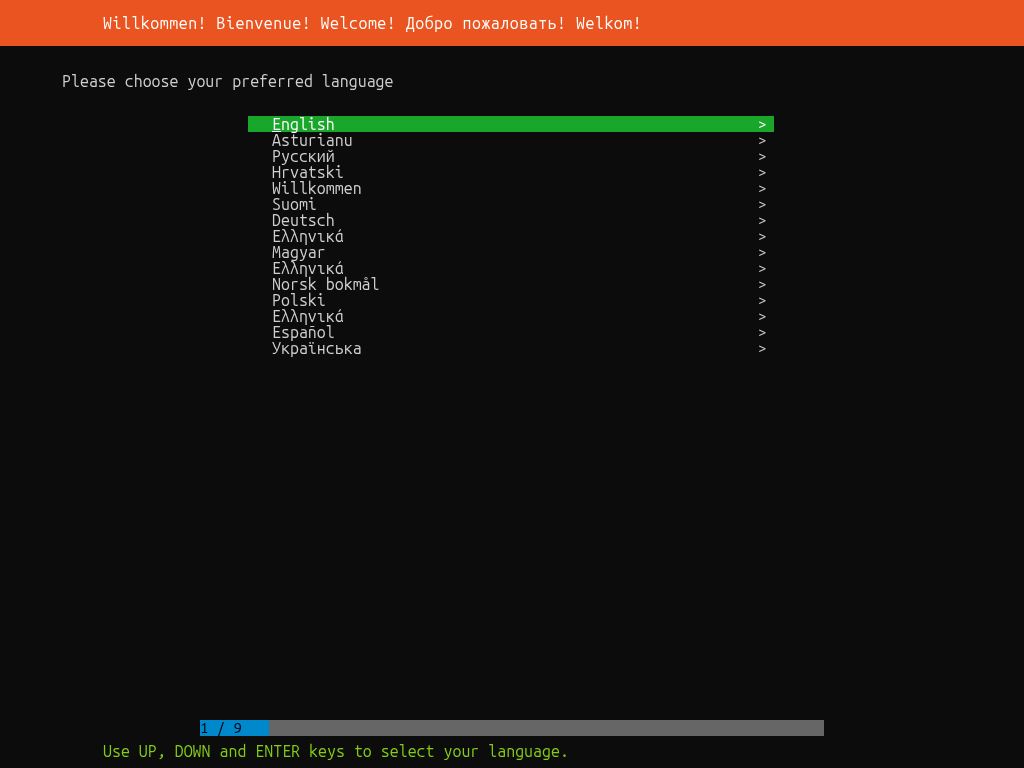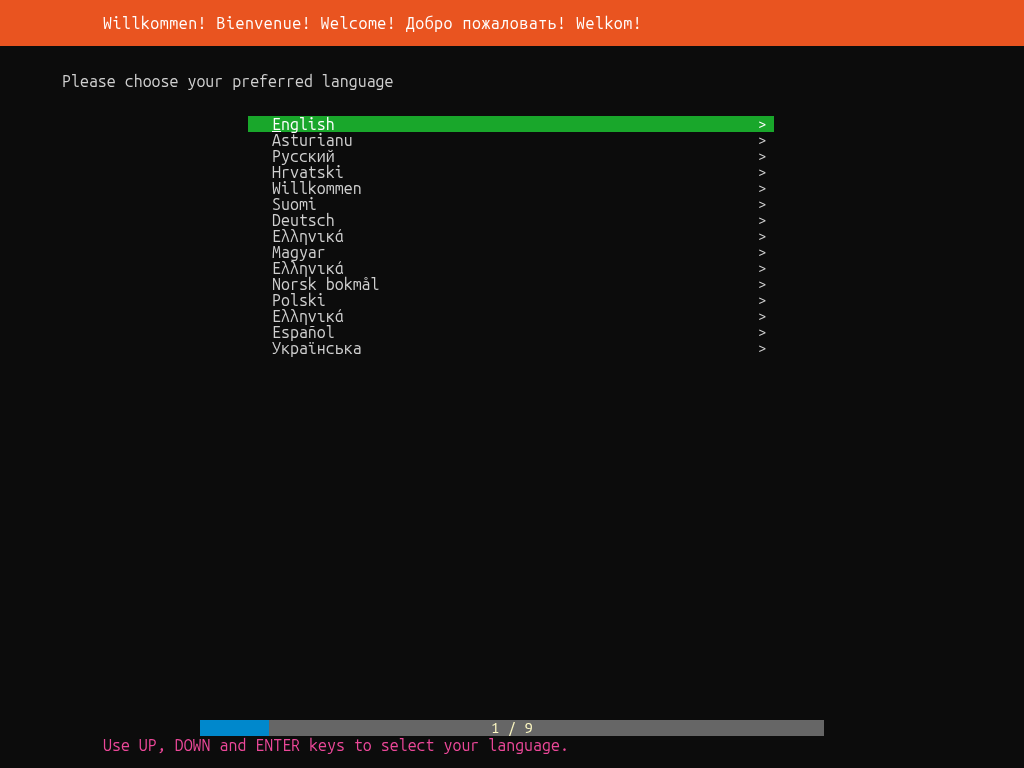--- a/index.html
+++ b/index.html
@@ -69,31 +69,31 @@
     .progress-fill {
       height: 100%;
       background: #0088cc;
       width: 11.1%;
     }
     .progress-text {
       position: absolute;
       top: 0;
       left: 0;
       right: 0;
-      text-align: center;
+      text-align: left;
       line-height: 16px;
-      color: #fef9c3;
+      color: #000000;
       font-size: 15px;
     }
     .footer-hint {
       position: absolute;
-      bottom: 12px;
+      bottom: 0;
       left: 103px;
-      color: #ec4899;
-      padding-bottom: 2px;
+      color: #84cc16;
+      padding-bottom: 8px;
     }
   </style>
 </head>
 <body>
 
 <div class="header">
   <span>Willkommen! Bienvenue! Welcome! Добро пожаловать! Welkom!</span>
 </div>
 
 <div class="prompt">Please choose your preferred language</div>

